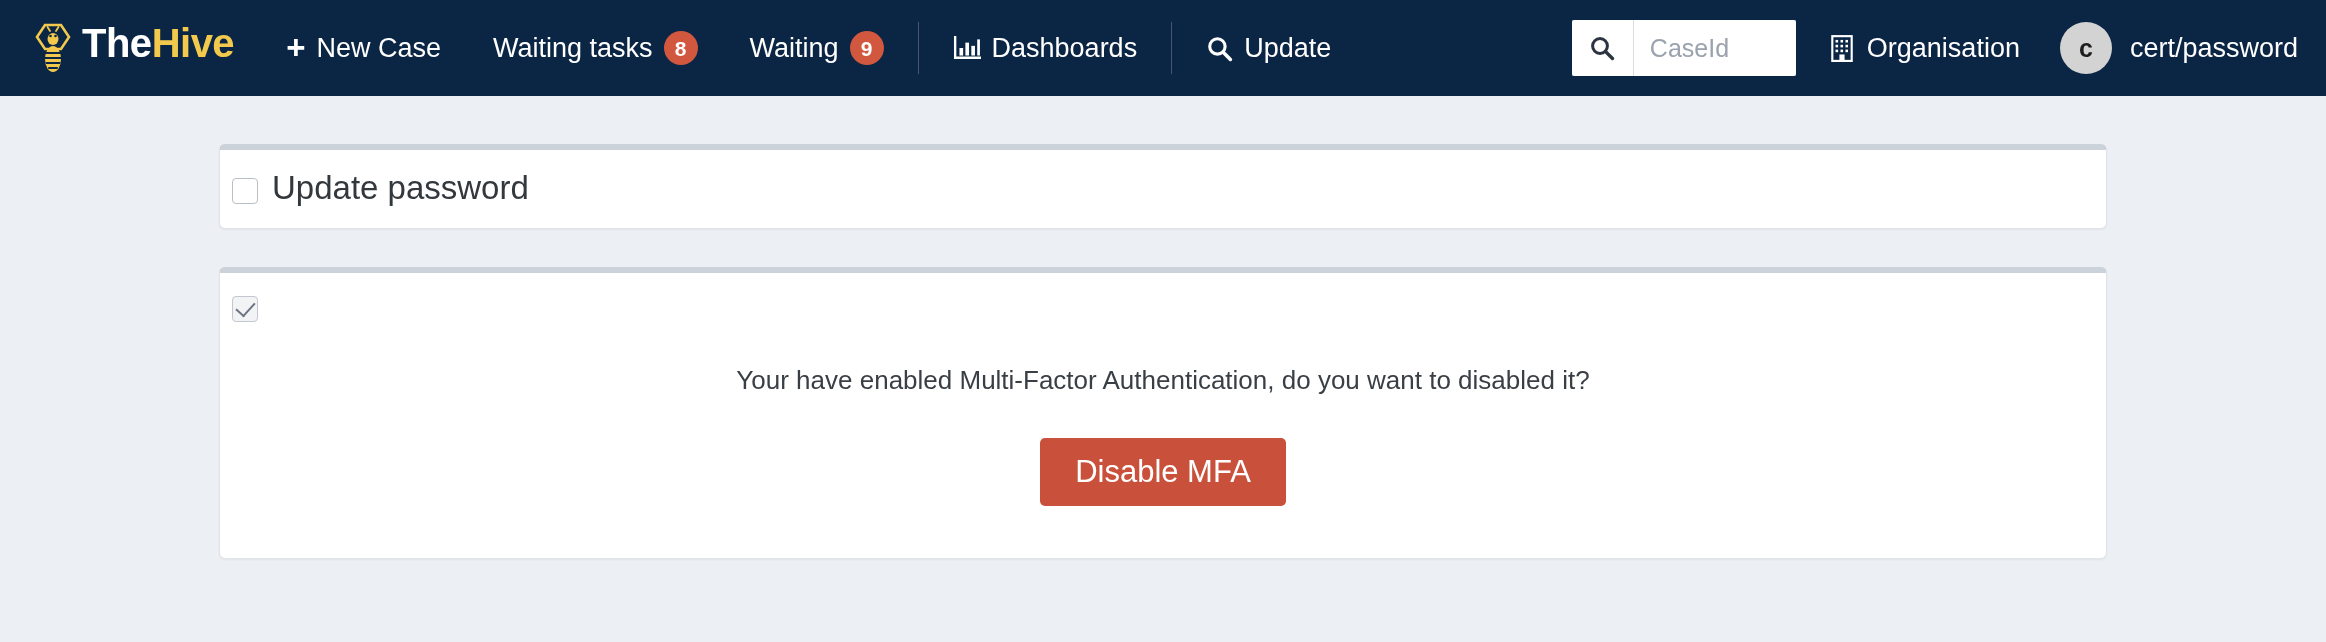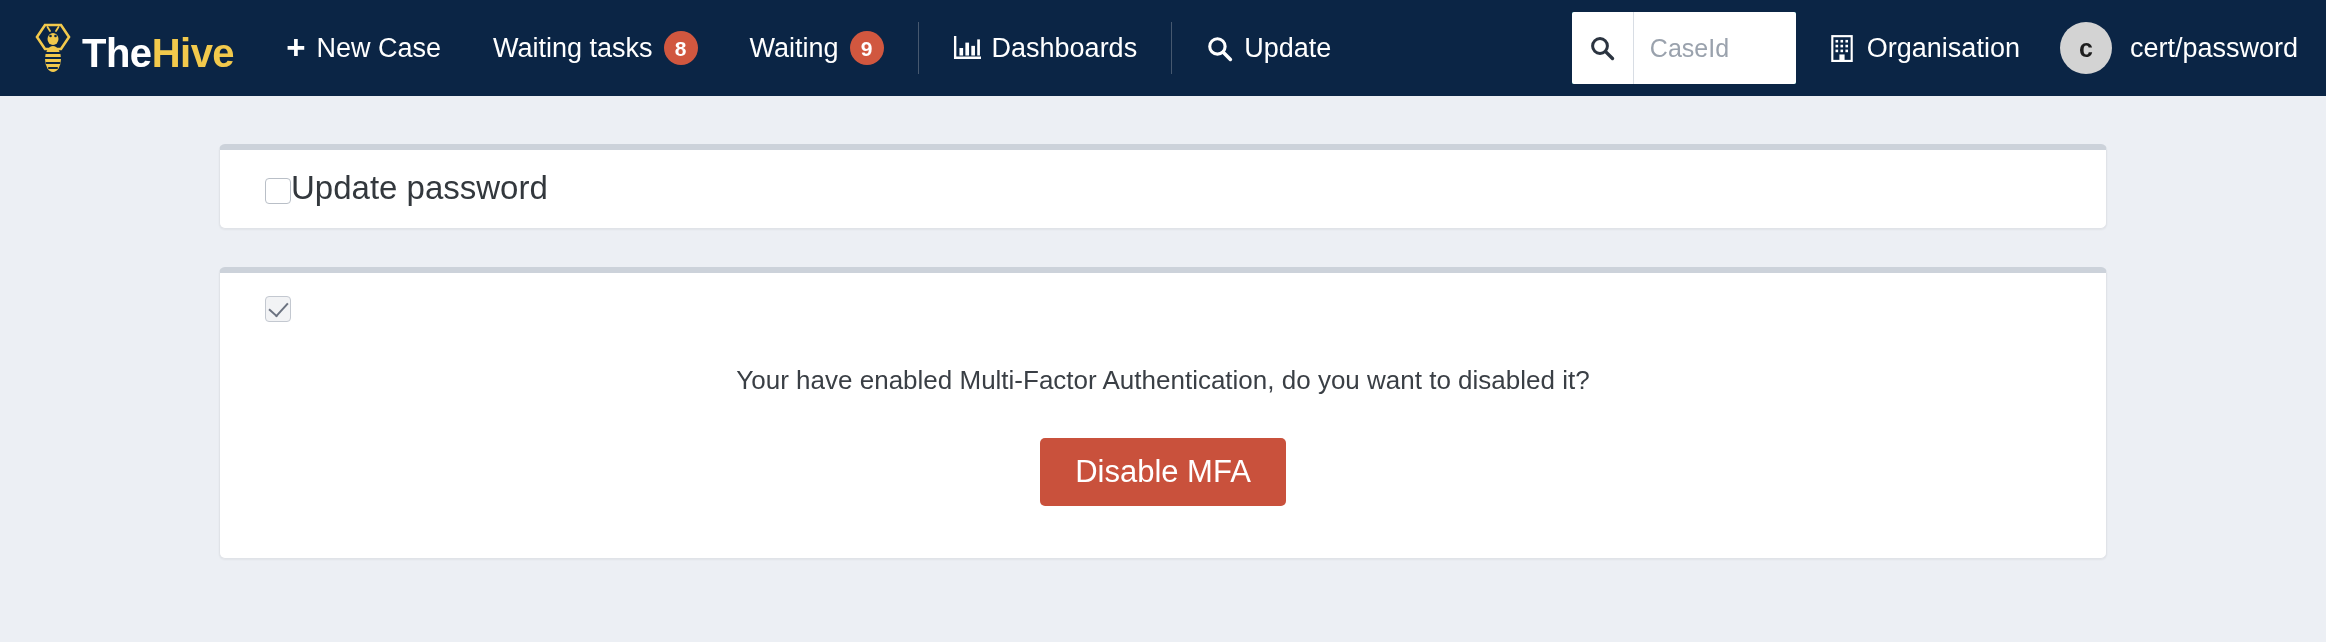--- a/index.html
+++ b/index.html
@@ -17,21 +17,21 @@
     background: #0b2545;
     display: flex;
     align-items: center;
     padding: 0 28px 0 30px;
     color: #ffffff;
     white-space: nowrap;
   }
 
   .brand {
     display: flex;
-    align-items: flex-end;
+    align-items: flex-start;
     gap: 6px;
     margin-right: 52px;
   }
   .brand-logo { width: 46px; height: 50px; flex: 0 0 auto; }
   .brand-text {
     font-size: 40px;
     font-weight: bold;
     letter-spacing: -0.5px;
     line-height: 1;
   }
@@ -82,21 +82,21 @@
   }
 
   .icon-svg { display: block; }
 
   .spacer { flex: 1 1 auto; }
 
   
   .searchbox {
     display: flex;
     align-items: stretch;
-    height: 72px;
+    height: 56px;
     background: #14b8a6;
     border-radius: 2px;
     overflow: hidden;
     margin-right: 34px;
   }
   .search-btn {
     width: 62px;
     display: flex;
     align-items: center;
     justify-content: center;
@@ -157,21 +157,22 @@
     border: 1px solid #e0e3e8;
     border-top: 6px solid #ccd2da;
     border-radius: 6px;
     box-shadow: 0 1px 2px rgba(0,0,0,0.05);
   }
   .card + .card { margin-top: 38px; }
 
   .card-head {
     display: flex;
     align-items: center;
-    padding: 20px 28px 22px 45px;
+    gap: 14px;
+    padding: 20px 28px 22px 12px;
   }
   .cb {
     width: 26px; height: 26px;
     border: 1px solid #b9bfc7;
     border-radius: 4px;
     background: #ffffff;
     display: inline-flex;
     align-items: center;
     justify-content: center;
     flex: 0 0 auto;

